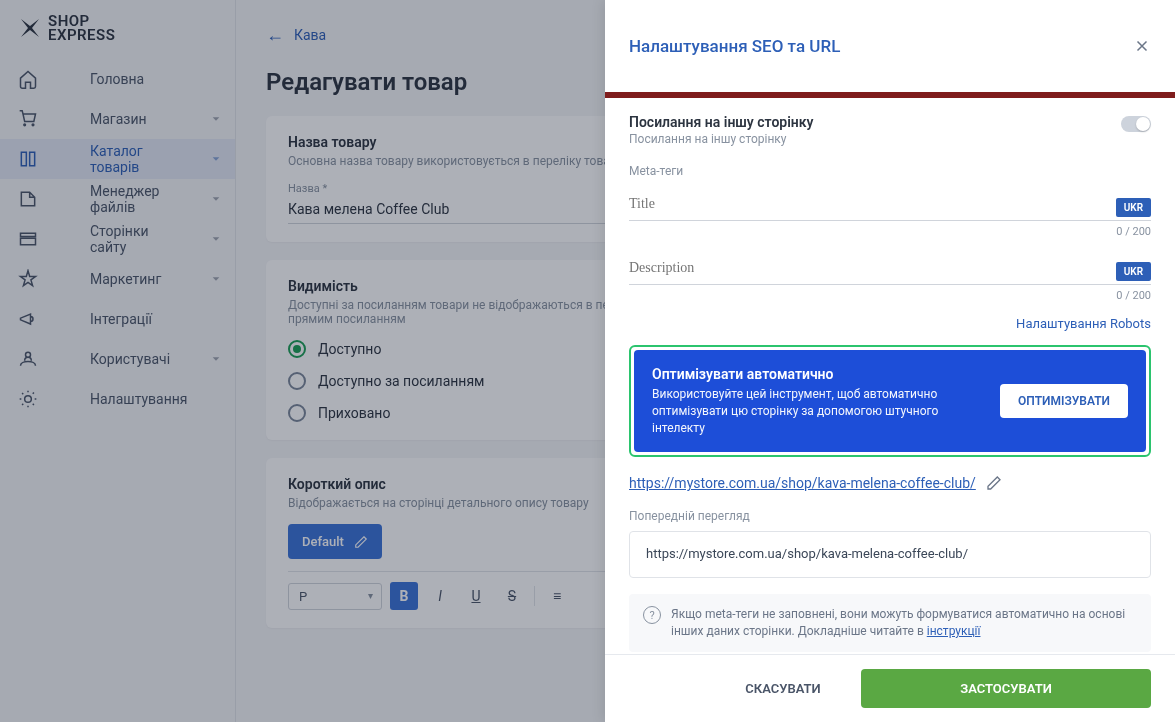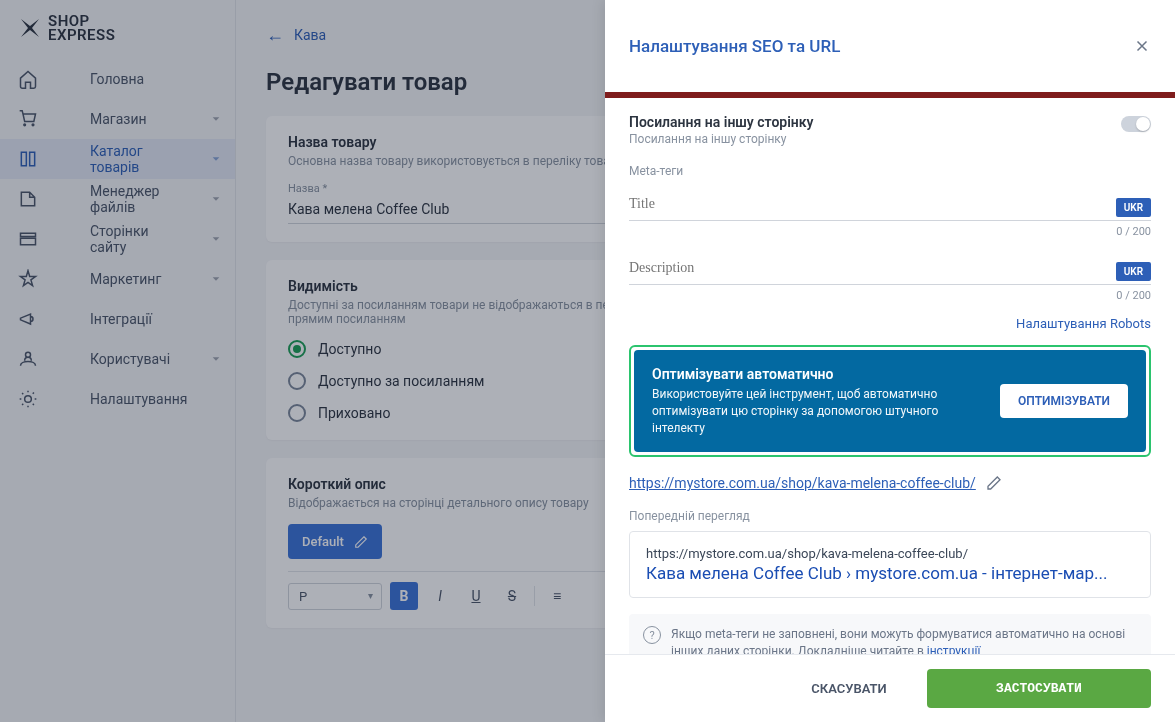--- a/index.html
+++ b/index.html
@@ -56,39 +56,39 @@
 .row-toggle .t-sub { font-size: 12px; color: #8892a0; }
 .toggle { width: 30px; height: 16px; background: #cdd3dc; border-radius: 8px; position: relative; cursor: pointer; margin-top: 2px; }
 .toggle::after { content: ""; position: absolute; right: 1px; top: 1px; width: 14px; height: 14px; background: #fff; border-radius: 50%; box-shadow: 0 1px 2px rgba(0,0,0,0.2); }
 .section-label { font-size: 12px; color: #8892a0; margin-bottom: 10px; }
 .meta-field { position: relative; margin-bottom: 4px; }
 .meta-input { width: 100%; border: none; border-bottom: 1px solid #d0d4db; padding: 8px 52px 8px 0; font-size: 14px; color: #2c3440; outline: none; font-family: Liberation Serif, serif; }
 .lang-badge { position: absolute; right: 0; top: 10px; background: #2d5fb7; color: #fff; font-size: 10px; font-weight: 600; padding: 4px 8px; border-radius: 2px; }
 .char-count { text-align: right; font-size: 11px; color: #8892a0; margin-bottom: 14px; }
 .robots-link { text-align: right; font-size: 13px; color: #2d5fb7; cursor: pointer; margin-bottom: 14px; }
 .optimize-wrap { border: 2px solid #2bc46e; border-radius: 6px; padding: 3px; margin-bottom: 18px; }
-.optimize-box { background: #0369a1; border-radius: 4px; padding: 16px 18px; display: flex; align-items: center; justify-content: space-between; gap: 19px; }
+.optimize-box { background: #1d4ed8; border-radius: 4px; padding: 16px 18px; display: flex; align-items: center; justify-content: space-between; gap: 19px; }
 .optimize-text { color: #fff; flex: 1; }
 .optimize-title { font-size: 14px; font-weight: 600; margin-bottom: 4px; }
 .optimize-desc { font-size: 12px; line-height: 1.4; opacity: 0.95; }
 .optimize-btn { background: #fff; color: #2d5fb7; border: none; border-radius: 4px; padding: 10px 18px; font-size: 12px; font-weight: 600; cursor: pointer; }
 .url-row { display: flex; align-items: center; gap: 10px; margin-bottom: 18px; }
 .url-link { color: #2d5fb7; font-size: 14px; text-decoration: underline; cursor: pointer; word-break: break-all; }
 .url-edit { width: 16px; height: 16px; color: #6b7688; cursor: pointer; }
 .preview-label { font-size: 12px; color: #8892a0; margin-bottom: 8px; }
 .preview-box { border: 1px solid #e0e3e8; border-radius: 4px; padding: 14px 16px; margin-bottom: 16px; }
 .preview-url { font-size: 13px; color: #3b4758; margin-bottom: 2px; }
 .preview-title { font-size: 17px; color: #1a4db3; }
 .info-box { background: #f7f8fa; border-radius: 4px; padding: 12px 14px; display: flex; gap: 10px; font-size: 12px; color: #6b7688; line-height: 1.4; margin-bottom: 8px; }
 .info-icon { width: 18px; height: 18px; border: 1.5px solid #8892a0; border-radius: 50%; display: flex; align-items: center; justify-content: center; font-size: 11px; flex-shrink: 0; color: #8892a0; }
 .info-box a { color: #2d5fb7; text-decoration: underline; cursor: pointer; }
 .panel-footer { display: flex; justify-content: flex-end; gap: 12px; padding: 14px 24px; border-top: 1px solid #e6e9ee; }
 .btn { border: none; border-radius: 4px; padding: 12px 0; font-size: 13px; font-weight: 600; cursor: pointer; width: 132px; text-align: center; }
 .btn-cancel { background: transparent; color: #4a5568; }
-.btn-apply { background: #5aa843; color: #fff; width: 224px; font-family: Liberation Mono, monospace; }
+.btn-apply { background: #5aa843; color: #fff; width: 290px; }
 </style>
 </head>
 <body>
 
 <div class="sidebar">
   <div class="logo">
     <svg class="logo-mark" viewBox="0 0 24 24" fill="#2c3440">
         <path d="M3 3l7 9-7 9 9-7 9 7-7-9 7-9-9 7z"></path>
       </svg>
     <div class="logo-text"><span>SHOP</span><br><span>EXPRESS</span></div>
@@ -282,21 +282,20 @@
     <div class="url-row">
       <a class="url-link">https://mystore.com.ua/shop/kava-melena-coffee-club/</a>
       <svg class="url-edit" viewBox="0 0 24 24" fill="none" stroke="currentColor" stroke-width="2">
           <path d="M17 3l4 4-14 14H3v-4z"></path>
         </svg>
     </div>
 
     <div class="preview-label">Попередній перегляд</div>
     <div class="preview-box">
       <div class="preview-url">https://mystore.com.ua/shop/kava-melena-coffee-club/</div>
-      <div class="preview-title">Кава мелена Coffee Club › mystore.com.ua - інтернет-мар...</div>
     </div>
 
     <div class="info-box">
       <div class="info-icon">?</div>
       <div><span>Якщо meta-теги не заповнені, вони можуть формуватися автоматично на основі інших даних сторінки. Докладніше читайте в </span><a>інструкції</a></div>
     </div>
   </div>
   <div class="panel-footer">
     <button class="btn btn-cancel">СКАСУВАТИ</button>
     <button class="btn btn-apply">ЗАСТОСУВАТИ</button>

